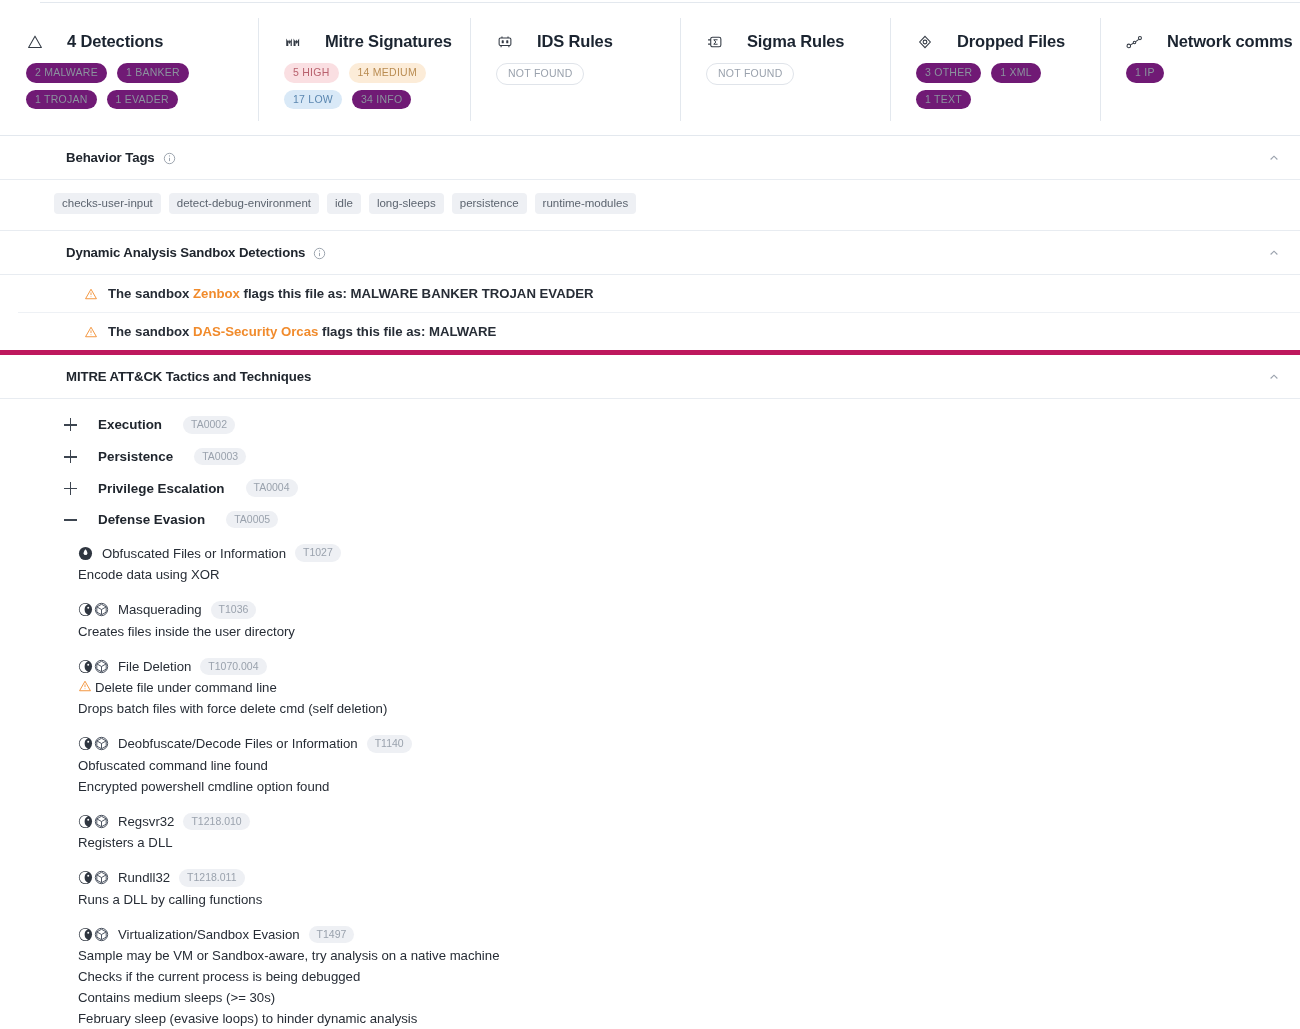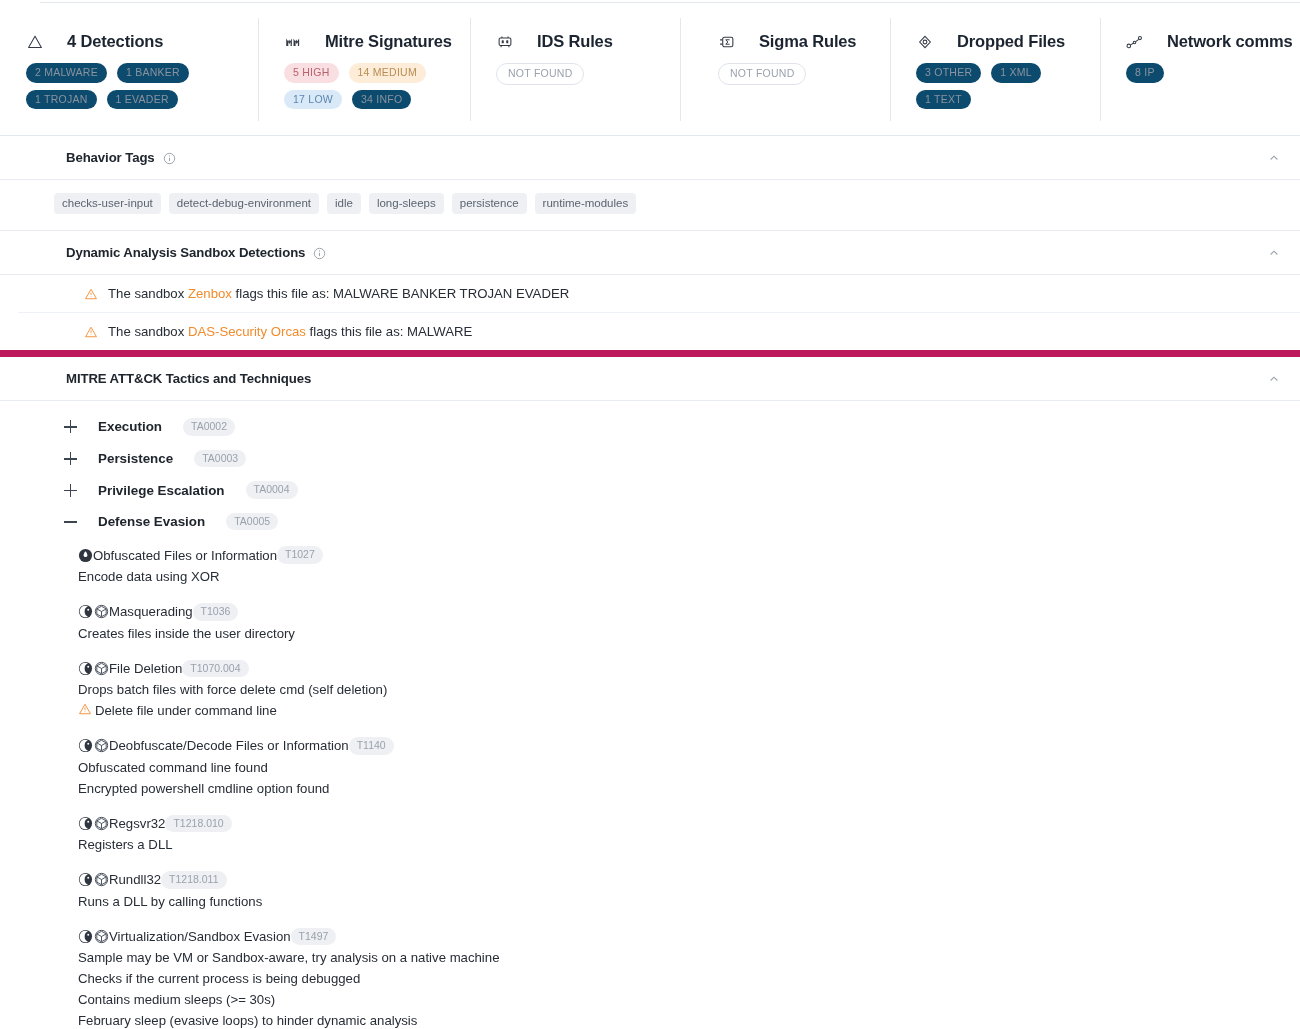--- a/index.html
+++ b/index.html
@@ -52,34 +52,34 @@
     margin-bottom: 12px;
   }
   .card-title .ic { display: inline-flex; align-items: center; justify-content: center; width: 17px; height: 17px; color: #343b45; flex: 0 0 auto; }
   .pill-row { display: flex; flex-wrap: wrap; gap: 7px 10px; max-width: 205px; }
   .pill {
     display: inline-block;
     font-size: 10.5px;
     letter-spacing: 0.25px;
     padding: 4px 9px 4px 9px;
     border-radius: 11px;
-    background: #0c4a6e;
+    background: #701a75;
     color: #8b939e;
     white-space: nowrap;
     line-height: 1.1;
   }
   .pill.high { background: #fadfe2; color: #b8616d; }
   .pill.medium { background: #fcecd8; color: #b98c52; }
   .pill.low { background: #d9e9f7; color: #5b87b0; }
   .pill.outline { background: #ffffff; border: 1px solid #e0e4ea; color: #9aa2ad; padding: 4px 11px; }
 
   .c0 { width: 258px; }
   .c1 { width: 212px; }
   .c2 { width: 210px; }
-  .c3 { width: 210px; padding-left: 12px; }
+  .c3 { width: 210px; }
   .c4 { width: 210px; }
   .c5 { width: 200px; }
 
   
   .section-head {
     display: flex;
     align-items: center;
     justify-content: space-between;
     padding: 14px 18px 14px 66px;
     border-bottom: 1px solid #e8ecf1;
@@ -102,21 +102,21 @@
   .tag {
     font-size: 11.5px;
     color: #5c646f;
     background: #eef0f4;
     border-radius: 4px;
     padding: 4px 8px;
     line-height: 1.15;
   }
 
   
-  .sbx-body { border-bottom: 7px solid #be185d; }
+  .sbx-body { border-bottom: 5px solid #be185d; font-weight: bold; }
   .sbx-row {
     display: flex;
     align-items: center;
     gap: 10px;
     padding: 11px 18px 11px 66px;
     border-bottom: 1px solid #eef1f5;
     margin-left: 18px;
     font-size: 13.2px;
     color: #272d36;
   }
@@ -141,21 +141,21 @@
   .tactic .pm::after  { top: 0; bottom: 0; left: 5.7px; width: 1.6px; }
   .tactic.open .pm::after { display: none; }
   .tactic .tname { font-size: 13.4px; font-weight: bold; color: #20262e; }
   .idpill {
     font-size: 10.5px; color: #9aa2ad; background: #eef0f4;
     border-radius: 10px; padding: 3px 8px; line-height: 1.1;
   }
 
   .tech-list { padding: 2px 0 0 0; }
   .tech { padding: 7px 0 9px 78px; }
-  .tech-head { display: flex; align-items: center; margin-bottom: 2px; }
+  .tech-head { display: flex; align-items: center; gap: 9px; margin-bottom: 2px; }
   .tech-name { font-size: 13.2px; color: #272d36; }
   .tech-desc { font-size: 13.2px; color: #272d36; line-height: 21px; padding-left: 0; }
   .tech-desc .warn { color: #f18b2c; display: inline-flex; vertical-align: -1px; margin-right: 3px; }
 
   .badges { display: inline-flex; align-items: center; gap: 1px; flex: 0 0 auto; }
   .bdg { width: 15px; height: 15px; display: inline-flex; }
 </style>
 </head>
 <body>
 
@@ -260,21 +260,21 @@
               <svg width="17" height="16" viewBox="0 0 20 18" fill="none" stroke="currentColor" stroke-width="1.2">
                 <circle cx="3.3" cy="13.6" r="2.1"></circle>
                 <circle cx="10" cy="9.6" r="1.5"></circle>
                 <circle cx="16.4" cy="4.4" r="1.8"></circle>
                 <path d="M5.2 12.4 8.7 10.4M11.4 8.6l3.6-2.8"></path>
               </svg>
             </span>
             <span>Network comms</span>
           </div>
           <div class="pill-row">
-            <span class="pill">8 IP</span>
+            <span class="pill">1 IP</span>
           </div>
         </div>
       </div>
     </div>
 
   <div class="section-head">
     <div class="label">
       <span>Behavior Tags</span>
       <span class="info-ic">
         <svg width="13" height="13" viewBox="0 0 16 16" fill="none" stroke="currentColor" stroke-width="1.2">
@@ -425,28 +425,28 @@
                 <svg width="15" height="15" viewBox="0 0 16 16" fill="none" stroke="#4a5360" stroke-width="1.05">
                   <circle cx="8" cy="8" r="6.6"></circle>
                   <path d="M8 2.4 13 5.2v5.6L8 13.6 3 10.8V5.2z"></path>
                   <path d="M3 5.2 8 8l5-2.8M8 8v5.6"></path>
                 </svg>
               </span>
             </span>
             <span class="tech-name">File Deletion</span>
             <span class="idpill">T1070.004</span>
           </div>
-          <div class="tech-desc"><span>Drops batch files with force delete cmd (self deletion)</span></div>
           <div class="tech-desc"><span class="warn">
               <svg width="14" height="14" viewBox="0 0 18 18" fill="none" stroke="currentColor" stroke-width="1.15" stroke-linejoin="round">
                 <path d="M9 2.9 16 15.1H2z"></path>
                 <path d="M9 7v3.4" stroke-width="1.1"></path>
                 <circle cx="9" cy="12.5" r=".62" fill="currentColor" stroke="none"></circle>
               </svg>
             </span><span>Delete file under command line</span></div>
+          <div class="tech-desc"><span>Drops batch files with force delete cmd (self deletion)</span></div>
         </div>
         <div class="tech">
           <div class="tech-head">
             <span class="badges">
               <span class="bdg">
                 <svg width="15" height="15" viewBox="0 0 16 16">
                   <circle cx="8" cy="8" r="7" fill="#2f3640"></circle>
                   <path d="M10.6 2.4a6.2 6.2 0 0 0 0 11.2 6.2 6.2 0 1 1 0-11.2z" fill="#fff"></path>
                   <circle cx="10.9" cy="6.2" r="1.05" fill="#fff"></circle>
                 </svg>

